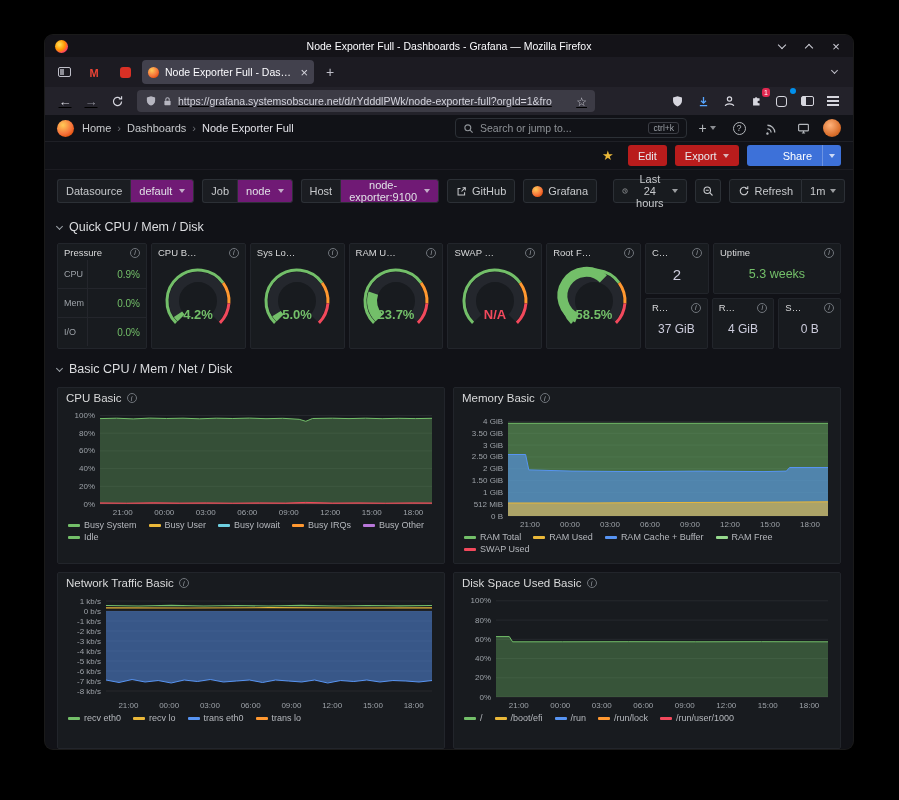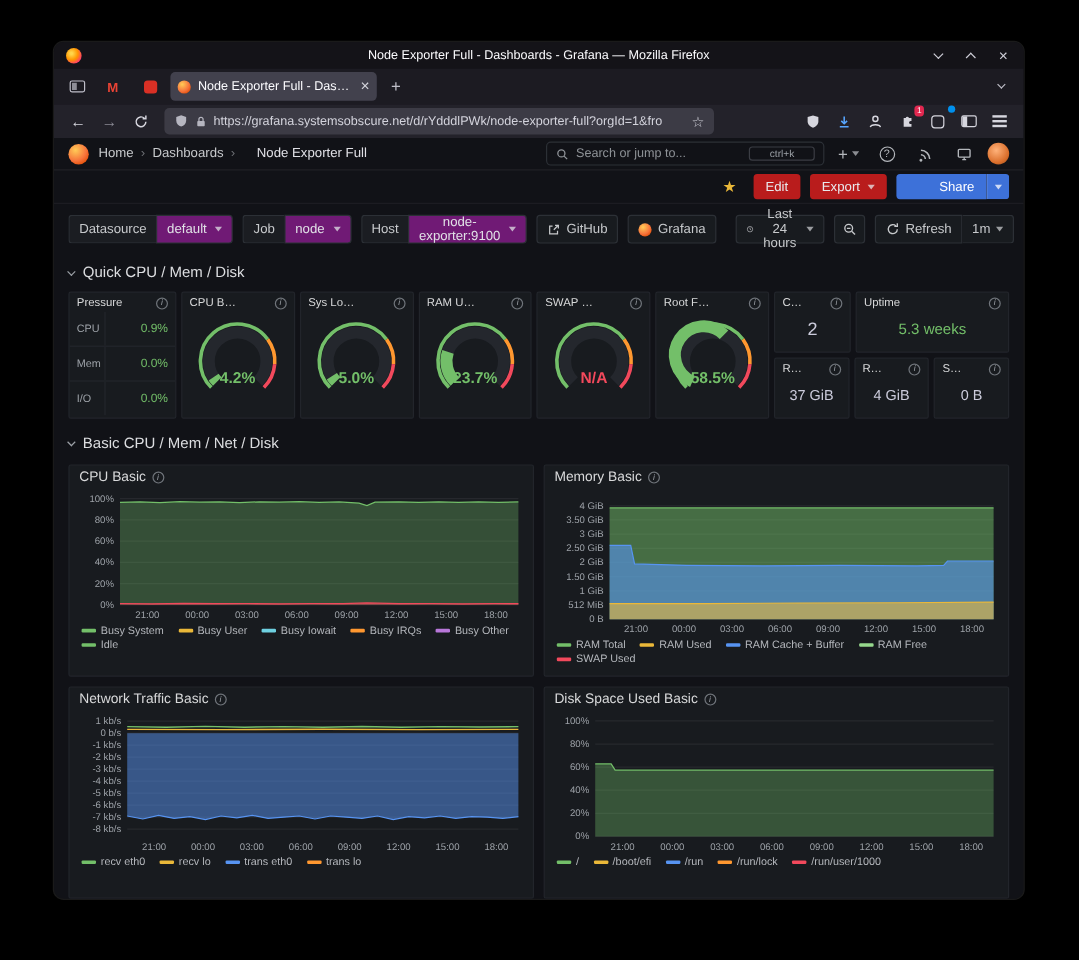--- a/index.html
+++ b/index.html
@@ -30,46 +30,46 @@
   .gmail-m::after{content:"M";color:#ea4335;font-weight:bold;font-size:11px;}
   .red-app{width:11px;height:11px;border-radius:3px;background:#d93025;}
   .tab{width:172px;height:24px;background:#42414d;border-radius:4px;display:flex;align-items:center;gap:6px;padding:0 6px;}
   .grafana-favicon{width:11px;height:11px;border-radius:50%;background:radial-gradient(circle at 35% 30%,#ffcb57,#f6733b 55%,#e04a00 85%);flex:0 0 auto;}
   .tab-title{flex:1;font-size:10.5px;color:#fbfbfe;white-space:nowrap;overflow:hidden;text-overflow:ellipsis;}
   .tab-close{color:#d5d5dd;display:flex;}
   .plus-glyph::after{content:"+";font-size:14px;line-height:1;}
   .spacer{flex:1;}
 
   
-  .navbar{height:28px;background:#23222a;display:flex;align-items:center;padding:0 8px;gap:2px;}
+  .navbar{height:28px;background:#23222a;display:flex;align-items:center;padding:0 8px;gap:2px;text-decoration:underline;}
   .nav-btn{width:24px;height:22px;border-radius:4px;display:flex;align-items:center;justify-content:center;color:#d6d6de;position:relative;}
   .arrow-left::after{content:"←";font-size:13px;}
   .arrow-right::after{content:"→";font-size:13px;color:#8a8a94;}
   .urlbar{flex:0 0 458px;height:22px;margin-left:6px;background:#3c3b45;border-radius:4px;display:flex;align-items:center;gap:5px;padding:0 8px;}
   .ub-icon{display:flex;color:#b6b6c0;}
   .url-text{flex:1;font-size:10.5px;color:#d3d3dc;white-space:nowrap;overflow:hidden;text-overflow:ellipsis;}
   .star-outline::after{content:"☆";font-size:12px;color:#c9c9d2;}
   .badge{position:absolute;top:-2px;right:-3px;background:#e22850;color:#fff;font-size:7px;line-height:1;border-radius:3px;padding:1px 2px;}
   .badge.blue{background:#0090ed;width:6px;height:6px;padding:0;border-radius:50%;}
   .menu-bars{width:12px;height:1.5px;background:currentColor;box-shadow:0 4px 0 currentColor,0 -4px 0 currentColor;}
   .sidebar-ic{width:13px;height:10px;border:1.3px solid currentColor;border-radius:2px;position:relative;}
   .sidebar-ic::after{content:"";position:absolute;left:0;top:0;bottom:0;width:4px;background:currentColor;}
   .container-ic{width:11px;height:11px;border:1.3px solid currentColor;border-radius:3px;}
 
   
   .g-nav{height:27px;display:flex;align-items:center;gap:8px;padding:0 12px;border-bottom:1px solid rgba(204,204,220,.08);}
   .g-logo{width:17px;height:17px;border-radius:50%;background:radial-gradient(circle at 35% 30%,#ffcb57,#f6733b 55%,#e04a00 85%);flex:0 0 auto;}
   .breadcrumb{display:flex;align-items:center;gap:6px;font-size:11px;color:#c7c9cc;white-space:nowrap;}
   .breadcrumb a{color:#c7c9cc;text-decoration:none;}
   .bc-sep::after{content:"›";color:#6e7076;}
-  .bc-current{color:#e0e0e6;margin-left:12px;}
+  .bc-current{color:#e0e0e6;}
   .g-search{flex:0 0 232px;height:20px;margin-left:auto;background:#111217;border:1px solid #2c3036;border-radius:4px;display:flex;align-items:center;gap:6px;padding:0 7px;color:#8e9297;}
   .g-search input{flex:1;background:none;border:none;outline:none;font-size:10.5px;color:#c7c9cc;font-family:Liberation Sans, sans-serif;min-width:0;}
   .g-search input::placeholder{color:#8e9297;}
-  .kbd{border:1px solid #3b3d44;border-radius:3px;font-size:8.5px;padding:0 16px;color:#9da2a8;}
+  .kbd{border:1px solid #3b3d44;border-radius:3px;font-size:8.5px;padding:0 4px;color:#9da2a8;}
   .g-icon-btn{height:22px;min-width:24px;border-radius:4px;display:flex;align-items:center;justify-content:center;gap:3px;color:#b4b7bc;padding:0 3px;}
   .caret{width:0;height:0;border-left:3.5px solid transparent;border-right:3.5px solid transparent;border-top:4px solid currentColor;opacity:.75;}
   .q-ic{width:13px;height:13px;border:1.2px solid currentColor;border-radius:50%;font-size:9px;display:flex;align-items:center;justify-content:center;}
   .q-ic::after{content:"?";}
   .avatar{width:18px;height:18px;border-radius:50%;background:radial-gradient(circle at 40% 35%,#ffb27a,#d96d2a 65%,#8a4a1d);}
 
   .g-actions{height:28px;display:flex;align-items:center;justify-content:flex-end;gap:8px;padding:0 12px;border-bottom:1px solid rgba(204,204,220,.06);}
   .fav-star::after{content:"★";color:#eab839;font-size:13px;}
   .g-btn{height:21px;background:#b91c1c;border-radius:3px;color:#e8e8ec;font-size:11px;padding:0 10px;display:flex;align-items:center;gap:6px;}
   .share-split{display:flex;}

